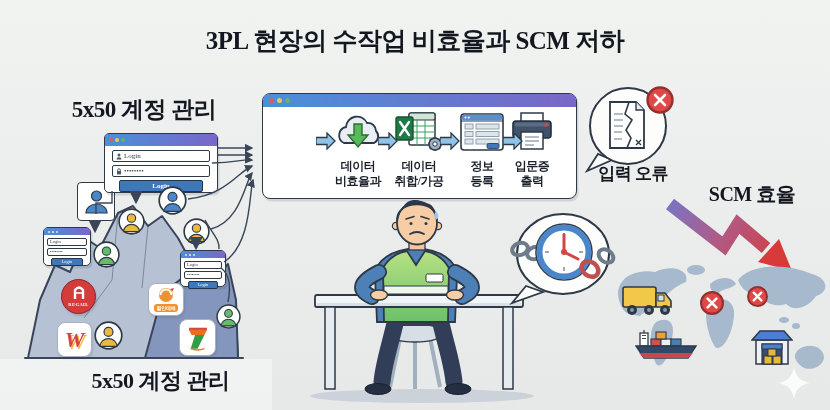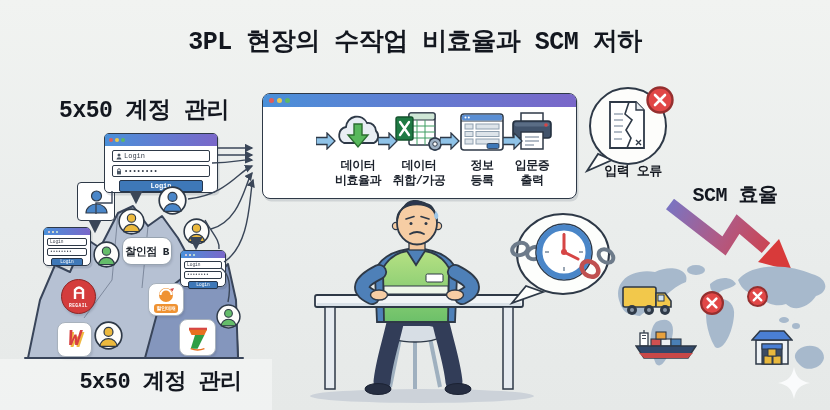--- a/index.html
+++ b/index.html
@@ -1,18 +1,18 @@
 <!DOCTYPE html>
 <html><head>
 <meta charset="utf-8">
 <style>
   html,body{margin:0;padding:0;background:#d8dada;}
   .canvas{position:relative;width:830px;height:410px;overflow:hidden;
     background:linear-gradient(180deg,#f1f3f1 0%,#eaedec 55%,#e6e9e8 100%);
-    font-family:Liberation Mono, monospace;color:#171c24;}
+    font-family:Liberation Serif, serif;color:#171c24;}
   .abs{position:absolute;}
   .hd{font-weight:800;text-align:center;color:#13171f;letter-spacing:-0.5px;}
   
   .win{position:absolute;background:#fff;border:1.6px solid #2e3947;border-radius:5px;
     box-shadow:1.5px 2.5px 0 rgba(45,55,75,.14);}
   .winbar{display:flex;align-items:center;gap:2px;background:linear-gradient(90deg,#4a90d9,#7a67c9);
     border-radius:3px 3px 0 0;padding-left:4px;}
   .dot{border-radius:50%;display:inline-block;}
   .fld{display:flex;align-items:center;gap:2px;background:#fff;border:1px solid #2e3947;border-radius:2px;color:#39414d;overflow:hidden;white-space:nowrap;}
   .lbtn{background:#3e78b8;border:1px solid #24354c;border-radius:2px;color:#fff;text-align:center;}
@@ -143,21 +143,20 @@
       </svg>
   </div>
   <div class="avatar" style="left:94px;top:321px;">
     <svg width="29" height="29" viewBox="0 0 24 24">
         <circle cx="12" cy="12" r="11" fill="#fdfdfb" stroke="#2e3947" stroke-width="1.4"></circle>
         <circle cx="12" cy="9" r="3.7" fill="#ecb93d" stroke="#2e3947" stroke-width="1"></circle>
         <path d="M5,21 a7,6.4 0 0 1 14,0 Z" fill="#ecb93d" stroke="#2e3947" stroke-width="1"></path>
       </svg>
   </div>
 
-  <div class="shopbox" style="left:122px;top:237px;width:48px;height:26px;">찰인점 B</div>
 
   <div class="abs" style="left:61px;top:279px;width:33px;height:33px;border-radius:50%;background:#d43c3c;border:1.5px solid #8c2626;box-shadow:1px 2px 2px rgba(60,70,90,.2);text-align:center;">
     <svg width="30" height="20" viewBox="0 0 30 20" style="margin-top:2px;">
       <path d="M11,17 V8 q4,-5 8,0 V17" fill="none" stroke="#fff" stroke-width="2.4"></path>
       <path d="M11,11 h8" stroke="#fff" stroke-width="1.6"></path>
     </svg>
     <div style="color:#fff;font-size:4.6px;font-weight:700;margin-top:-4px;letter-spacing:0.4px;">REGAIL</div>
   </div>
 
   <div class="logosq" style="left:148px;top:283px;width:34px;height:31px;flex-direction:column;">
@@ -345,21 +344,21 @@
       <path d="M52,18 v8 h8" fill="#e7ecf0" stroke="#2e3947" stroke-width="1.4"></path>
       <path d="M45,18 L41,30 L48,36 L42,46 L47,54 L43,64" fill="none" stroke="#2e3947" stroke-width="1.6"></path>
       <path d="M30,30 h9 M30,36 h9 M30,42 h9 M30,48 h8 M30,55 h8" stroke="#9aa7b5" stroke-width="1.6"></path>
       <path d="M52,56 l5,5 M57,56 l-5,5" stroke="#2e3947" stroke-width="1.4"></path>
     </g>
     <g>
       <circle cx="76" cy="16" r="12.5" fill="#e14747" stroke="#952f2f" stroke-width="2.4"></circle>
       <path d="M71,11 l10,10 M81,11 l-10,10" stroke="#fff" stroke-width="2.6" stroke-linecap="round"></path>
     </g>
   </svg>
-  <div class="abs callout" style="left:588px;top:162px;width:90px;font-size:13px;">입력 오류</div>
+  <div class="abs callout" style="left:588px;top:162px;width:90px;font-size:17px;">입력 오류</div>
 
   <svg class="abs" style="left:502px;top:212px;" width="122" height="96" viewBox="0 0 122 96">
     <polygon points="24,74 10,91 41,80" fill="#fdfefc" stroke="#2e3947" stroke-width="1.8"></polygon>
     <ellipse cx="61" cy="42" rx="46" ry="40" fill="#fdfefc" stroke="#2e3947" stroke-width="2"></ellipse>
     <g fill="none">
       <ellipse cx="18" cy="37" rx="8" ry="6" stroke="#6d7b8a" stroke-width="4" transform="rotate(-20 18 37)"></ellipse>
       <ellipse cx="33" cy="41" rx="8" ry="6" stroke="#6d7b8a" stroke-width="4" transform="rotate(-20 33 41)"></ellipse>
     </g>
     <g>
       <circle cx="62" cy="40" r="28" fill="#fff" stroke="#2e3947" stroke-width="1.6"></circle>
@@ -368,21 +367,21 @@
       <path d="M62,40 V22.5" stroke="#d64545" stroke-width="3" stroke-linecap="round"></path>
       <path d="M62,40 L76,47" stroke="#d64545" stroke-width="3" stroke-linecap="round"></path>
       <circle cx="62" cy="40" r="3" fill="#d64545"></circle>
     </g>
     <g fill="none">
       <ellipse cx="88" cy="57" rx="9" ry="7" stroke="#c05050" stroke-width="4.5" transform="rotate(38 88 57)"></ellipse>
       <ellipse cx="104" cy="44" rx="8" ry="6" stroke="#6d7b8a" stroke-width="4" transform="rotate(38 104 44)"></ellipse>
     </g>
   </svg>
 
-  <div class="abs callout" style="left:668px;top:181px;width:134px;font-size:20px;">SCM 효율</div>
+  <div class="abs callout" style="left:685px;top:181px;width:134px;font-size:20px;">SCM 효율</div>
   <svg class="abs" style="left:658px;top:194px;" width="142" height="88" viewBox="0 0 142 88">
     <defs>
       <linearGradient id="zz" x1="12" y1="8" x2="128" y2="72" gradientUnits="userSpaceOnUse">
         <stop offset="0" stop-color="#7a74c2"></stop>
           <stop offset="0.45" stop-color="#b05a85"></stop>
           <stop offset="1" stop-color="#d83a3a"></stop>
       </linearGradient>
     </defs>
     <polyline points="12,10 66,52 80,30 108,54" fill="none" stroke="url(#zz)" stroke-width="13" stroke-linejoin="miter"></polyline>
     <polygon points="134,77 100,68 121,45" fill="#d83a3a"></polygon>

